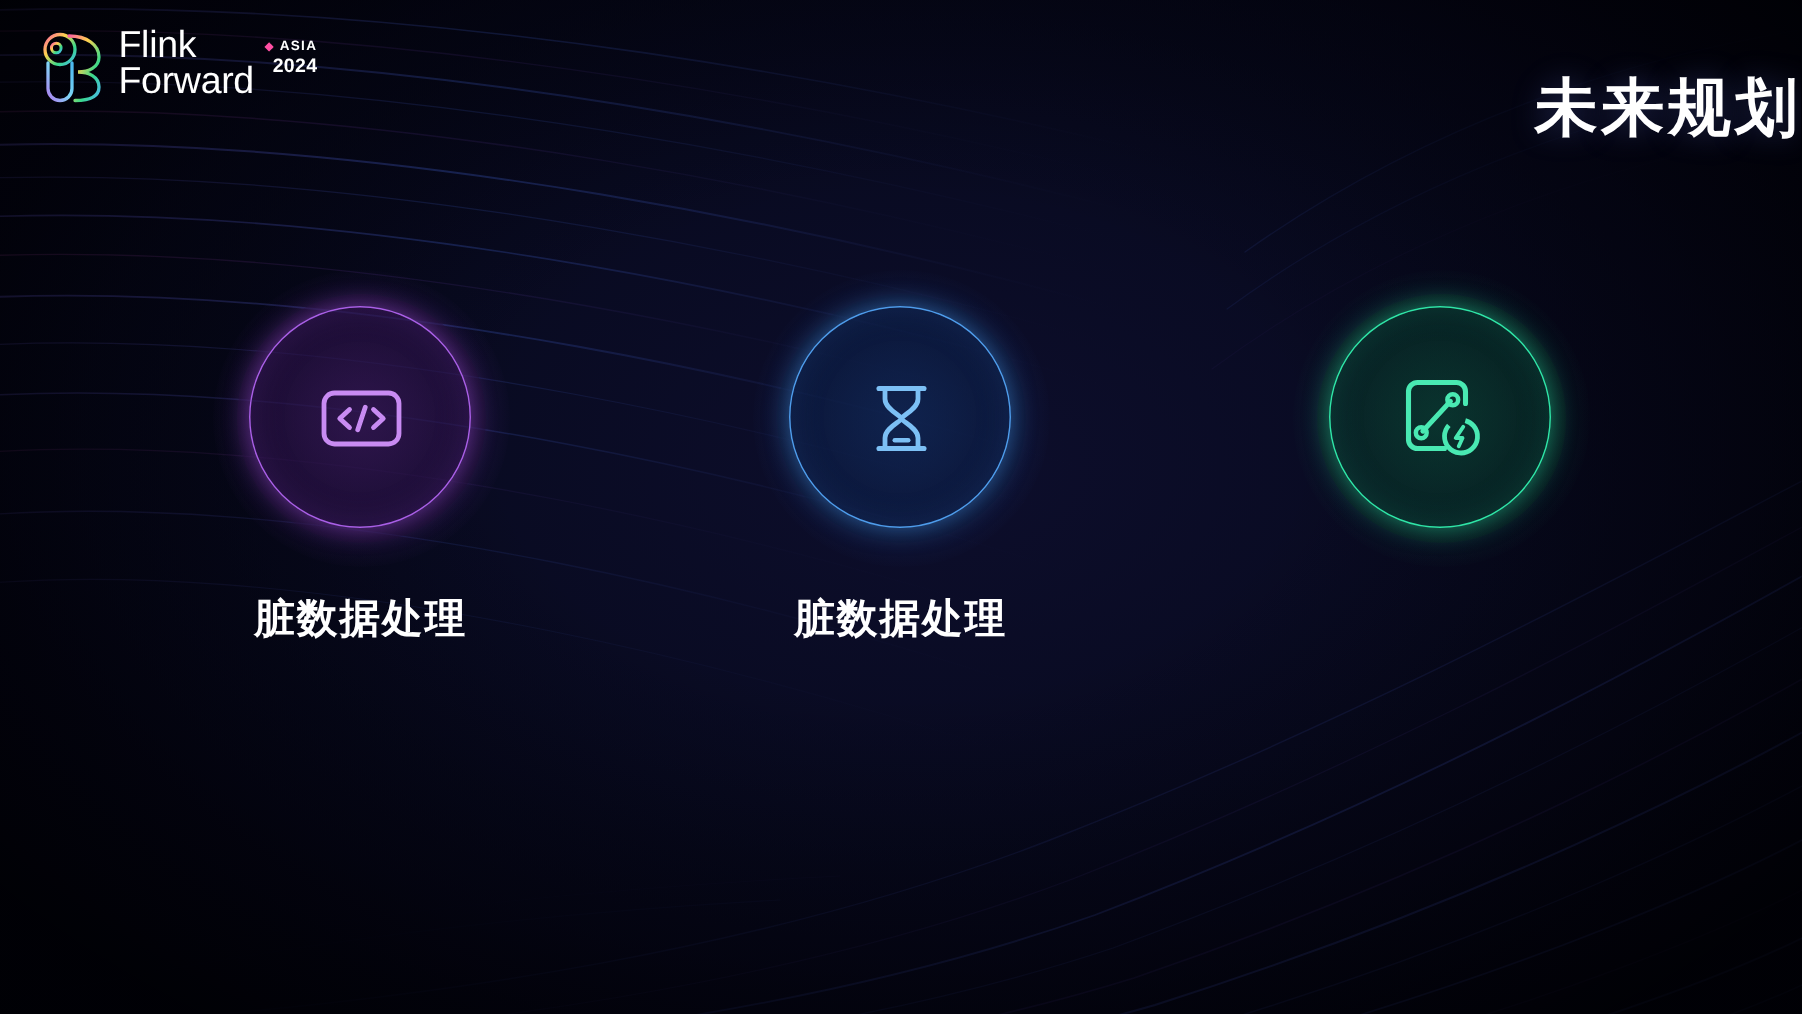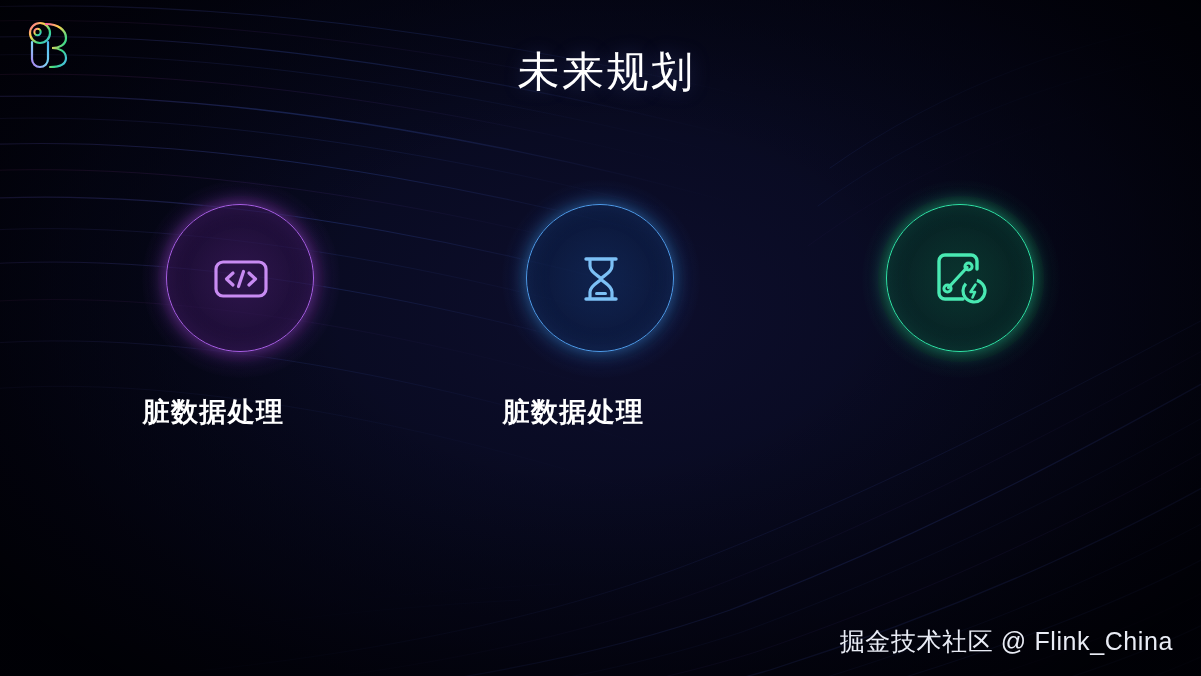--- a/index.html
+++ b/index.html
@@ -77,41 +77,41 @@
     font-size: 13px;
     font-weight: 700;
     letter-spacing: 0.2px;
   }
 
   
   .page-title {
     position: absolute;
     left: 12px; right: 0;
     top: 44px;
-    text-align: center;
+    text-align: right;
     color: #ffffff;
     font-size: 42px;
-    font-weight: 400;
+    font-weight: 700;
     letter-spacing: 2.5px;
     z-index: 5;
     text-shadow: 0 0 20px rgba(120,140,255,0.28);
   }
 
   
   .features {
     position: absolute;
     left: 0; right: 0;
     top: 196px;
     display: flex;
     justify-content: center;
     align-items: flex-start;
     gap: 164px;
     z-index: 5;
   }
-  .feature { width: 196px; }
+  .feature { width: 196px; text-align: center; }
 
   .badge-wrap {
     position: relative;
     width: 166px;
     height: 166px;
     margin: 0 auto;
   }
   .badge-glow {
     position: absolute;
     left: -16px; top: -16px;
@@ -279,20 +279,30 @@
 
       <path d="M14 3 a10 10 0 1 1 0 20 a10 10 0 1 1 0 -20 z" fill="none" stroke="url(#sqA)" stroke-width="2.2"></path>
 
       <path d="M20 4 C 32 4 40 10 40 18 C 40 25 33 28 26 28 C 33 28 40 31 40 38
                C 40 45 32 47 24 47" fill="none" stroke="url(#sqA)" stroke-width="2.2" stroke-linecap="round"></path>
 
       <path d="M6 22 L6 39 a8 8 0 0 0 16 0 L22 22" fill="none" stroke="url(#sqB)" stroke-width="2.2" stroke-linecap="round"></path>
 
       <circle cx="11.5" cy="12" r="3.2" fill="none" stroke="url(#sqA)" stroke-width="2"></circle>
     </svg>
+    <div class="logo-text-wrap">
+      <div class="logo-words">
+        <span class="l1">Flink</span>
+        <span class="l2">Forward</span>
+      </div>
+      <div class="logo-badge">
+        <span class="asia"><span class="dot">◆</span> <span>ASIA</span></span>
+        <span class="yr">2024</span>
+      </div>
+    </div>
   </div>
 
   <div class="page-title">未来规划</div>
 
   <div class="features">
 
     <div class="feature f-purple">
       <div class="badge-wrap">
         <div class="badge-glow"></div>
         <div class="badge-disc">
@@ -337,15 +347,14 @@
             <circle cx="39.5" cy="19.5" r="3.6" fill="none" stroke="#49e9b2" stroke-width="3"></circle>
             <circle cx="45" cy="44" r="11" fill="none" stroke="#49e9b2" stroke-width="3.2" stroke-dasharray="50 12" transform="rotate(-40 45 44)"></circle>
             <path d="M46.5 37.5 L41.5 45 L46 45 L43.5 50.5" fill="none" stroke="#49e9b2" stroke-width="2.6" stroke-linecap="round" stroke-linejoin="round"></path>
           </svg>
         </div>
       </div>
     </div>
 
   </div>
 
-  <div class="watermark">掘金技术社区 @ Flink_China</div>
 
 </div>
 
 </body></html>

